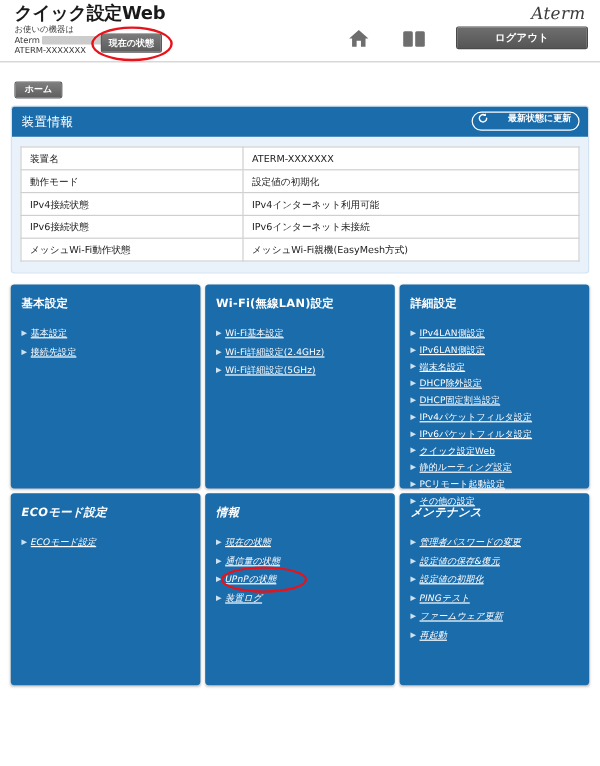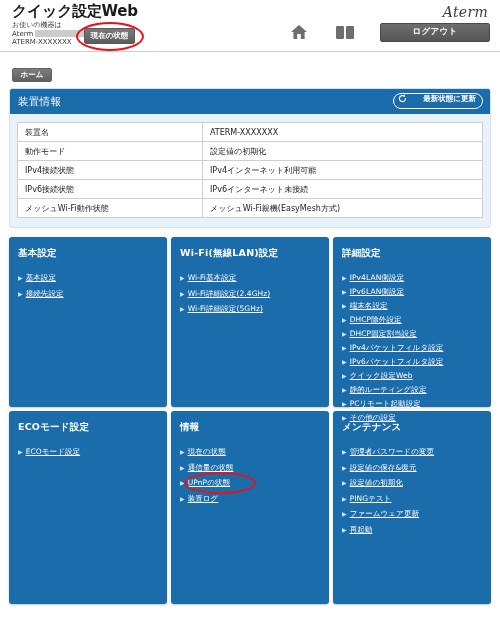--- a/index.html
+++ b/index.html
@@ -68,21 +68,21 @@
     font-size: 14px;
     color: #3c3c3c;
     letter-spacing: 0.3px;
   }
 
   .header-tools {
     position: absolute;
     right: 10px;
     top: 22px;
     display: flex;
-    align-items: center;
+    align-items: flex-start;
     gap: 24px;
   }
   .icon-btn {
     width: 22px;
     height: 20px;
     display: flex;
     align-items: center;
     justify-content: center;
   }
   .icon-btn svg { display: block; }
@@ -237,21 +237,21 @@
     padding-bottom: 10px;
   }
   .panel {
     background: #1b6cab;
     border-radius: 3px;
     padding: 10px 9px 12px 9px;
     box-shadow: 0 1px 2px rgba(0,0,0,0.22);
     min-height: 0;
   }
   .panel-r1 { height: 170px; }
-  .panel-r2 { height: 193px; }
+  .panel-r2 { height: 160px; font-style: italic; }
   .panel-title {
     color: #ffffff;
     font-size: 9.5px;
     font-weight: bold;
     letter-spacing: 0.2px;
     margin-bottom: 12px;
   }
   .panel-list { list-style: none; }
   .panel-list li {
     display: flex;

